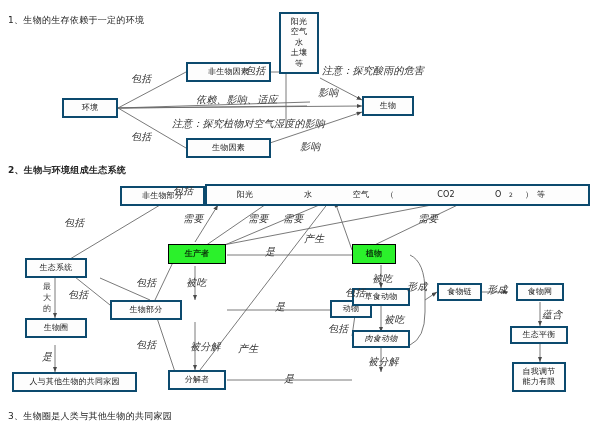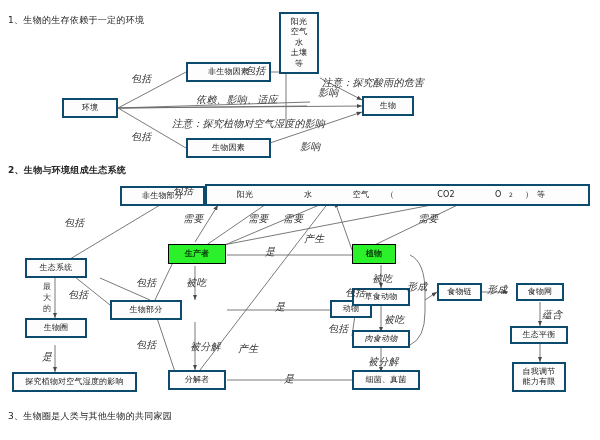--- a/index.html
+++ b/index.html
@@ -157,21 +157,21 @@
   <div class="node" style="left:279px;top:12px;width:40px;height:62px;line-height:1.3;">阳光
 空气
 水
 土壤
 等</div>
 
   <div class="lbl" style="left:131px;top:72px;">包括</div>
   <div class="lbl" style="left:131px;top:130px;">包括</div>
   <div class="lbl" style="left:245px;top:64px;">包括</div>
   <div class="lbl" style="left:196px;top:93px;">依赖、影响、适应</div>
-  <div class="lbl" style="left:322px;top:76px;">注意：探究酸雨的危害</div>
+  <div class="lbl" style="left:322px;top:64px;">注意：探究酸雨的危害</div>
   <div class="lbl" style="left:172px;top:117px;">注意：探究植物对空气湿度的影响</div>
   <div class="lbl" style="left:318px;top:86px;">影响</div>
   <div class="lbl" style="left:300px;top:140px;">影响</div>
 
   <div class="node wide" style="left:205px;top:184px;width:385px;height:22px;">
     <div class="abio-row" style="position:static;width:100%;padding-left:6px;">
       <span style="width:64px;">阳光</span>
       <span style="width:62px;">水</span>
       <span style="width:44px;">空气</span>
       <span style="width:14px;">（</span>
@@ -179,32 +179,31 @@
       <span style="width:6px;">O</span>
       <span class="sub" style="width:20px;">2</span>
       <span style="width:16px;">）</span>
       <span>等</span>
     </div>
   </div>
 
   <div class="node" style="left:120px;top:186px;width:85px;height:20px;">非生物部分</div>
   <div class="node" style="left:25px;top:258px;width:62px;height:20px;">生态系统</div>
   <div class="node" style="left:25px;top:318px;width:62px;height:20px;">生物圈</div>
-  <div class="node" style="left:12px;top:372px;width:125px;height:20px;">探究植物对空气湿度的影响</div>
+  <div class="node" style="left:12px;top:372px;width:125px;height:20px;">人与其他生物的共同家园</div>
   <div class="node" style="left:110px;top:300px;width:72px;height:20px;">生物部分</div>
 
   <div class="node green" style="left:168px;top:244px;width:58px;height:20px;">生产者</div>
   <div class="node green" style="left:352px;top:244px;width:44px;height:20px;">植物</div>
 
   <div class="node" style="left:330px;top:300px;width:42px;height:18px;">动物</div>
   <div class="node" style="left:352px;top:288px;width:58px;height:18px;">草食动物</div>
   <div class="node" style="left:352px;top:330px;width:58px;height:18px;font-style:italic;">肉食动物</div>
 
   <div class="node" style="left:168px;top:370px;width:58px;height:20px;">分解者</div>
-  <div class="node" style="left:352px;top:370px;width:68px;height:20px;">细菌、真菌</div>
 
   <div class="node" style="left:437px;top:283px;width:45px;height:18px;">食物链</div>
   <div class="node" style="left:516px;top:283px;width:48px;height:18px;">食物网</div>
   <div class="node" style="left:510px;top:326px;width:58px;height:18px;">生态平衡</div>
   <div class="node" style="left:512px;top:362px;width:54px;height:30px;">自我调节
 能力有限</div>
 
   <div class="lbl" style="left:173px;top:184px;">包括</div>
   <div class="lbl" style="left:64px;top:216px;">包括</div>
   <div class="lbl" style="left:68px;top:288px;">包括</div>

